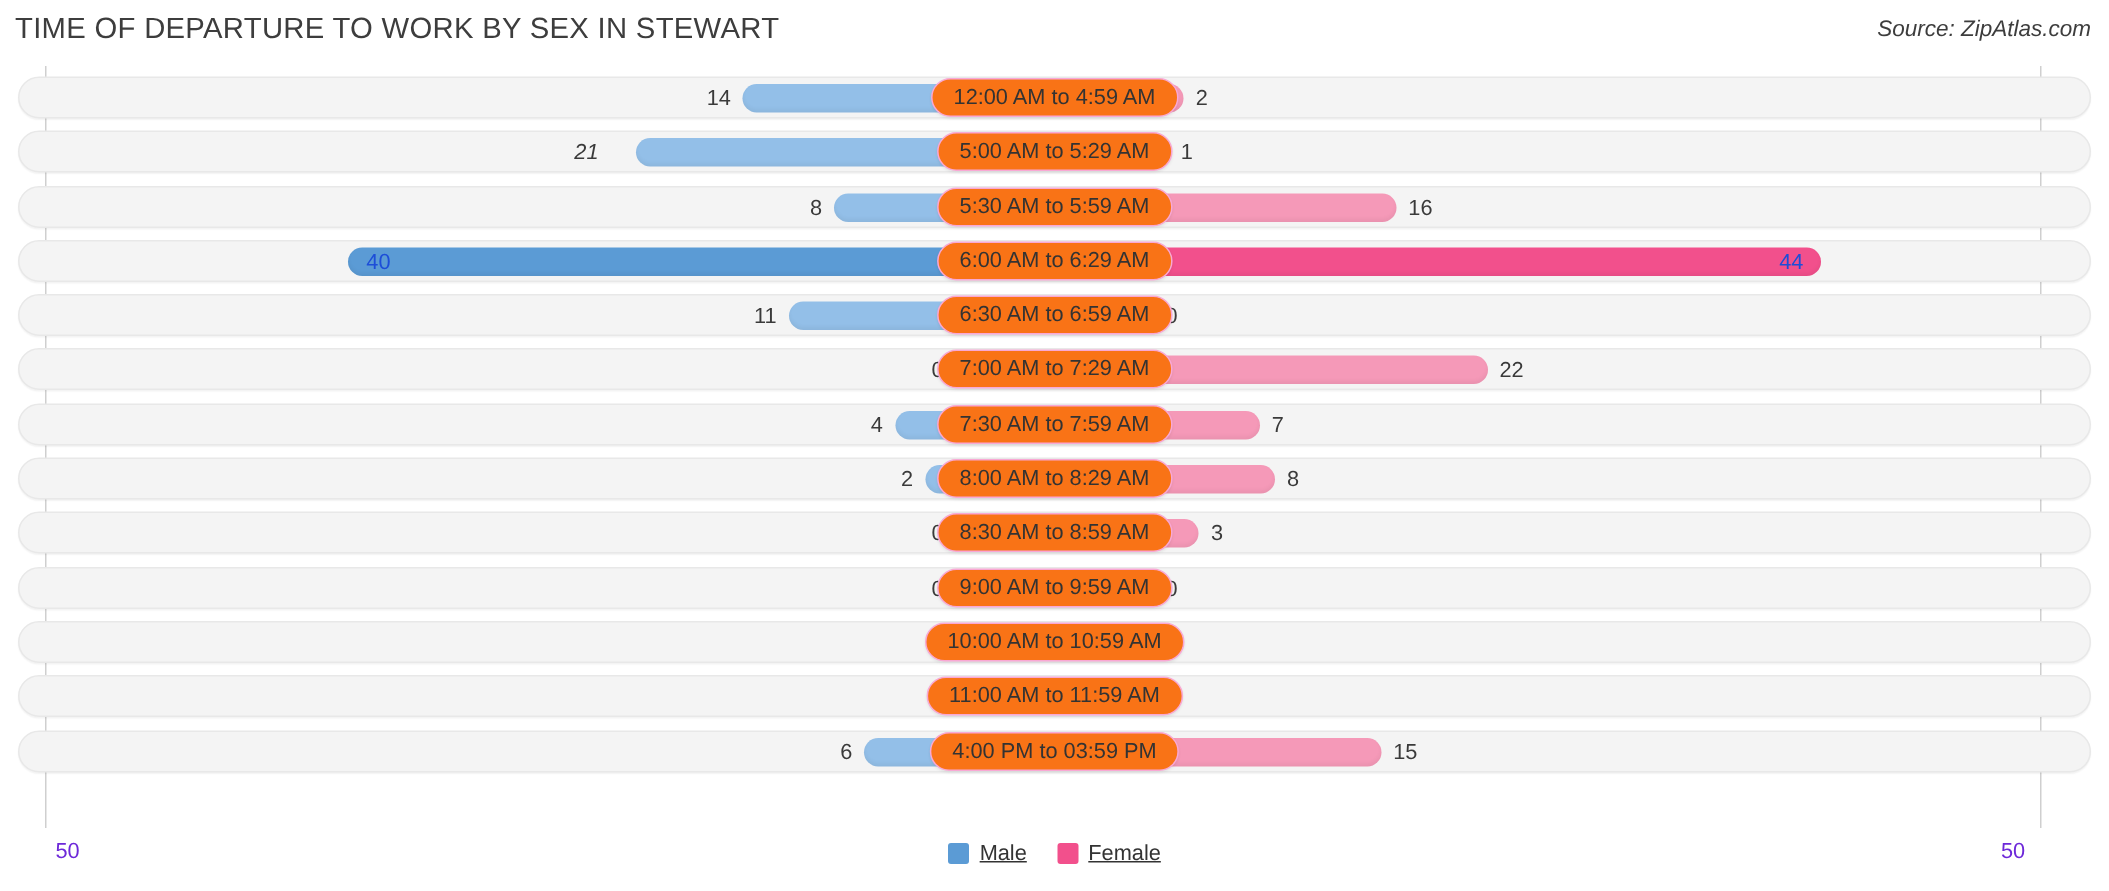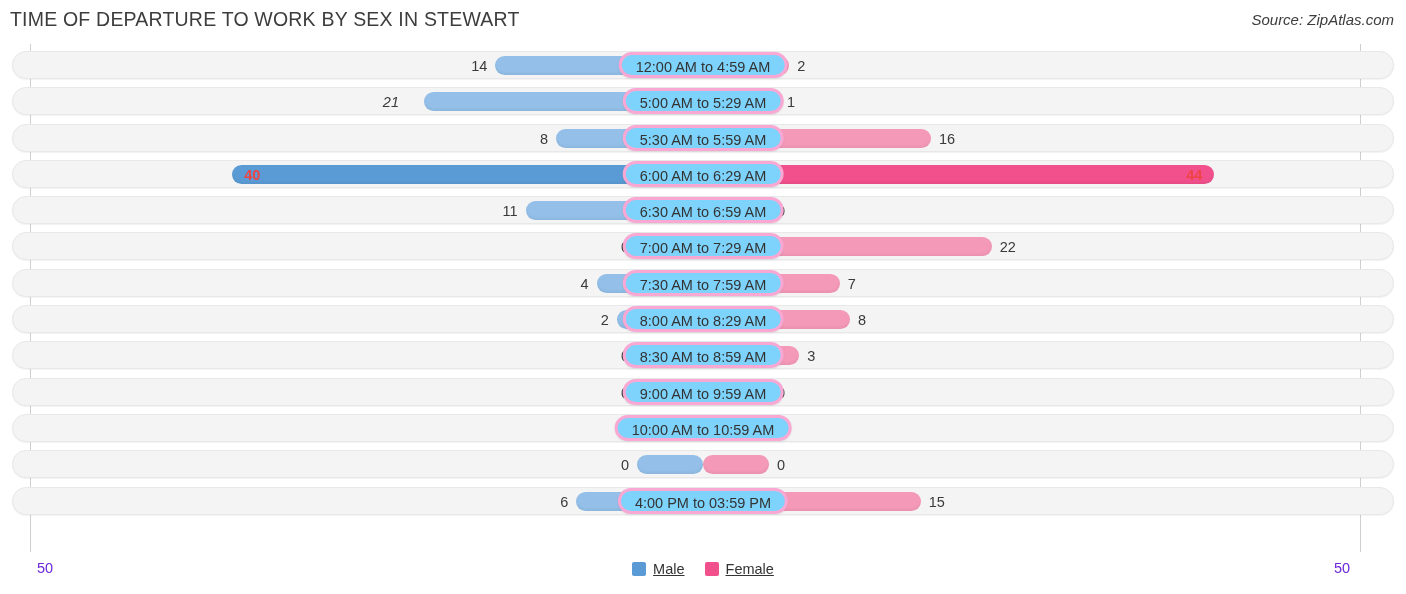--- a/index.html
+++ b/index.html
@@ -61,29 +61,29 @@
   .bar-female.hi { background: #f2508c; }
   .bar-female.mid{ background: #f47ba6; }
 
   
   .val {
     position: absolute; top: 9px;
     font-size: 14.5px; color: #3a3a3a; white-space: nowrap; line-height: 18px;
   }
   .val-left  { text-align: right; }
   .val-right { text-align: left; }
-  .val.inside { color: #ef4444; font-weight: bold; }
+  .val.inside { color: #1d4ed8; }
 
   
   .cat {
     position: absolute; top: 4px; left: 50%; transform: translateX(-50%);
     height: 26px; line-height: 24px;
     padding: 0 14px;
-    background: #7dd3fc;
-    border: 3px solid #f9a8d4;
+    background: #f97316;
+    border: 1px solid #f9a8d4;
     border-radius: 13px;
     font-size: 14.5px; color: #333333; white-space: nowrap;
     box-shadow: 0 1px 2px rgba(0,0,0,.08);
     z-index: 3;
   }
 
   
   .footer { position: absolute; left: 0; top: 556px; width: 1406px; height: 38px; }
   .tick {
     position: absolute; top: 4px; font-size: 14.5px; color: #6d28d9;
@@ -199,20 +199,21 @@
           <div class="val val-left" style="left: 577px; width: 52px;">0</div>
           <div class="val val-right" style="left: 777px;">0</div>
           <div class="cat">10:00 AM to 10:59 AM</div>
         </div>
         <div class="row">
           <div class="track"></div>
           <div class="bar bar-male" style="left: 637px; width: 66px;"></div>
           <div class="bar bar-female" style="left: 703px; width: 66px;"></div>
           <div class="val val-left" style="left: 577px; width: 52px;">0</div>
           <div class="val val-right" style="left: 777px;">0</div>
+          <div class="cat">11:00 AM to 11:59 AM</div>
         </div>
         <div class="row">
           <div class="track"></div>
           <div class="bar bar-male" style="left: 576.28px; width: 126.72px;"></div>
           <div class="bar bar-female" style="left: 703px; width: 217.8px;"></div>
           <div class="val val-left" style="left: 516.28px; width: 52px;">6</div>
           <div class="val val-right" style="left: 928.8px;">15</div>
           <div class="cat">4:00 PM to 03:59 PM</div>
         </div>
       </div>

